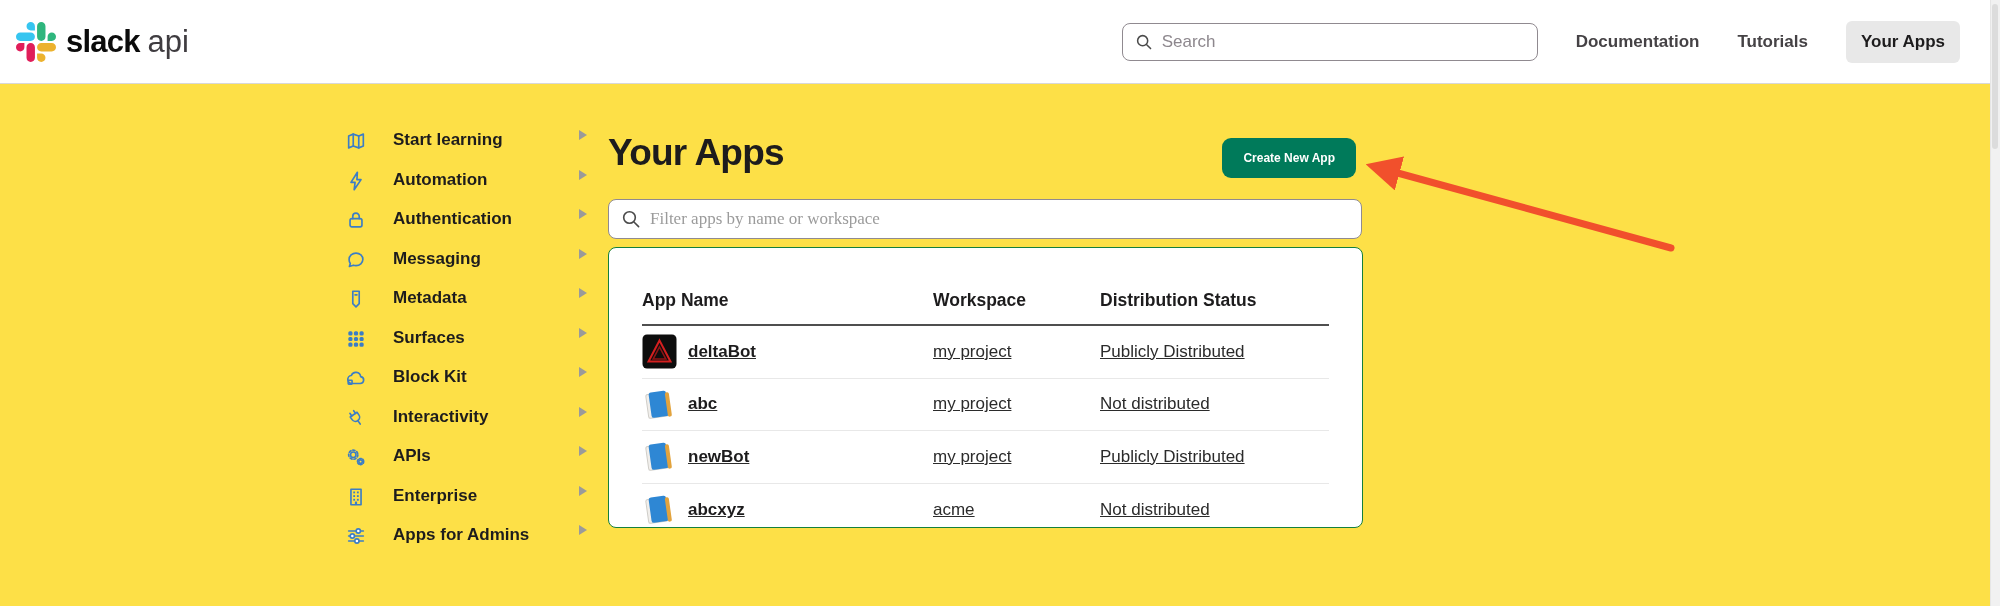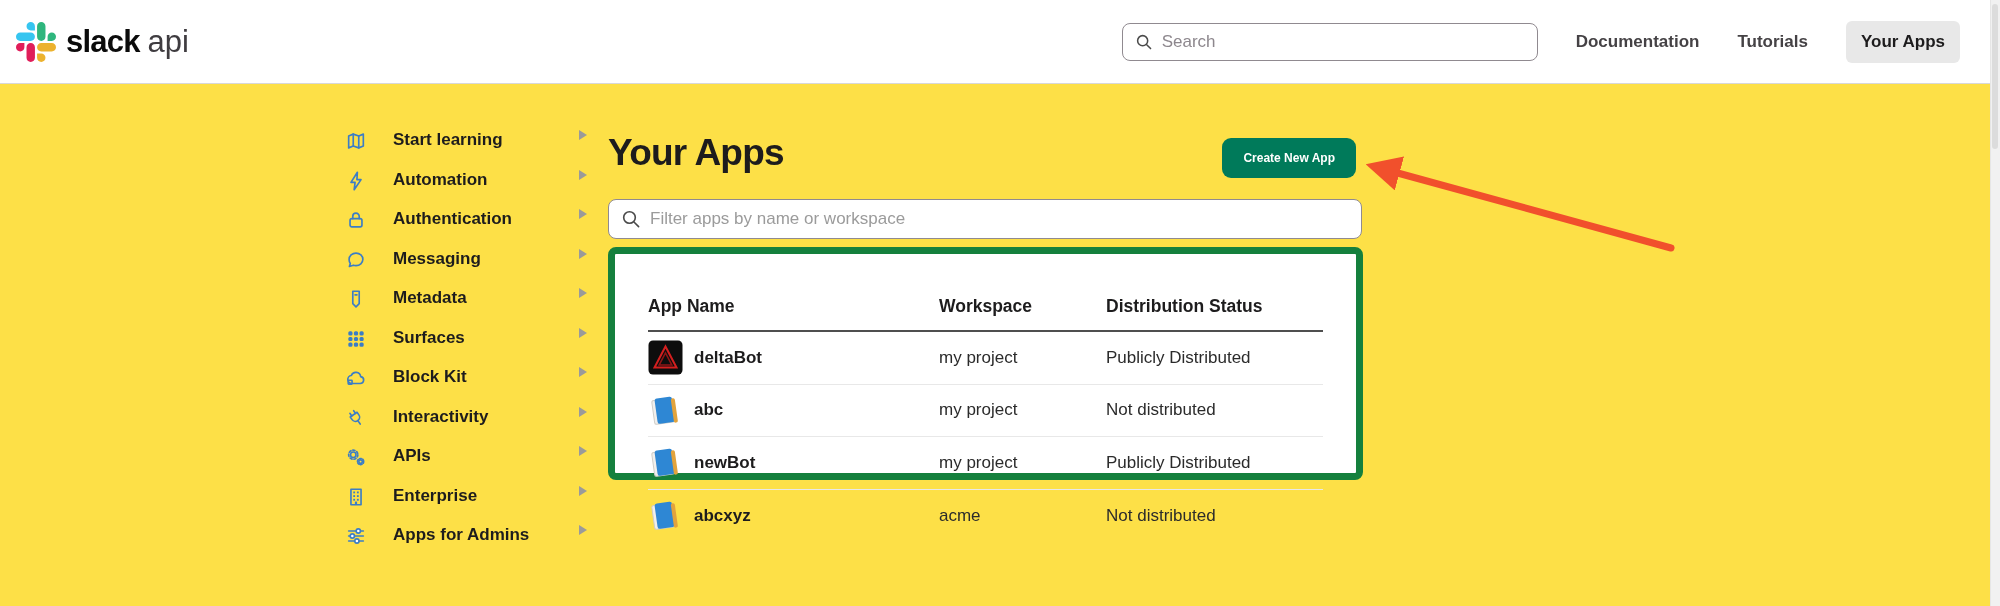--- a/index.html
+++ b/index.html
@@ -39,31 +39,31 @@
   .main { position:absolute; left:608px; top:0; width:755px; height:606px; }
   .page-title { position:absolute; top:132px; left:0; font-size:37px; font-weight:800;
                 color:#1d1c1d; letter-spacing:-0.8px; }
   .create-btn { position:absolute; top:138px; right:7px; height:40px; padding:0 21px;
                 background:#007a5a; color:#fff; font-size:12px; font-weight:700;
                 border:none; border-radius:9px; cursor:pointer; font-family:"Liberation Sans", sans-serif; }
   .filter-wrap { position:absolute; top:199px; left:0; right:1px; height:40px; background:#fff;
                  border:1px solid #908a90; border-radius:8px; display:flex; align-items:center;
                  padding:0 12px; gap:9px; }
   .filter-wrap input { border:none; outline:none; flex:1; font-size:17px; color:#1d1c1d;
-                       font-family:Liberation Sans, sans-serif; }
+                       font-family:Liberation Serif, serif; }
   .filter-wrap input::placeholder { color:#9b9b9b; }
 
-  .card { position:absolute; top:247px; left:0; right:0; height:233px; background:#fff;
-          border:7px solid #15803d; border-radius:8px; padding:0 33px; }
+  .card { position:absolute; top:247px; left:0; right:0; height:281px; background:#fff;
+          border:1px solid #15803d; border-radius:8px; padding:0 33px; }
   .t-head { display:grid; grid-template-columns:291px 167px auto; padding-top:42px;
             padding-bottom:13px; border-bottom:2px solid #4f4f4f; font-size:17.5px;
             font-weight:700; color:#1d1c1d; }
   .t-row { display:grid; grid-template-columns:291px 167px auto; align-items:center;
            height:52.5px; border-bottom:1px solid #e8e8e8; font-size:17px; color:#2b2b2b;
-           cursor:pointer; }
+           cursor:pointer;text-decoration:underline; }
   .t-row:last-child { border-bottom:none; }
   .cell-app { display:flex; align-items:center; gap:11px; font-weight:700; color:#1d1c1d; }
   .app-icon { width:35px; height:35px; flex:none; }
 
   
   .annot { position:absolute; left:0; top:0; pointer-events:none; z-index:6; }
   .scroll-track { position:absolute; right:0; top:0; bottom:0; width:10px; background:#f1f1f1;
                   border-left:1px solid #e6e6e6; z-index:5; }
   .scroll-thumb { position:absolute; right:2px; top:4px; width:6px; height:145px;
                   border-radius:3px; background:#dcdcdc; cursor:pointer; }

